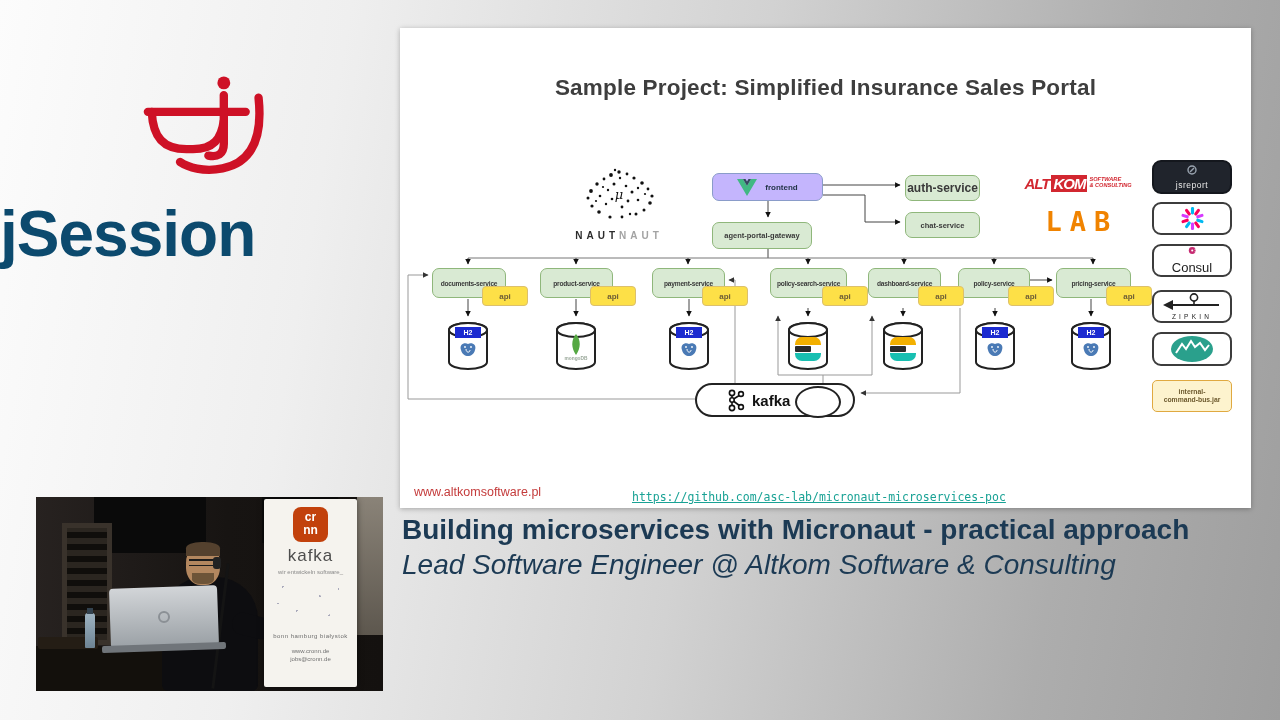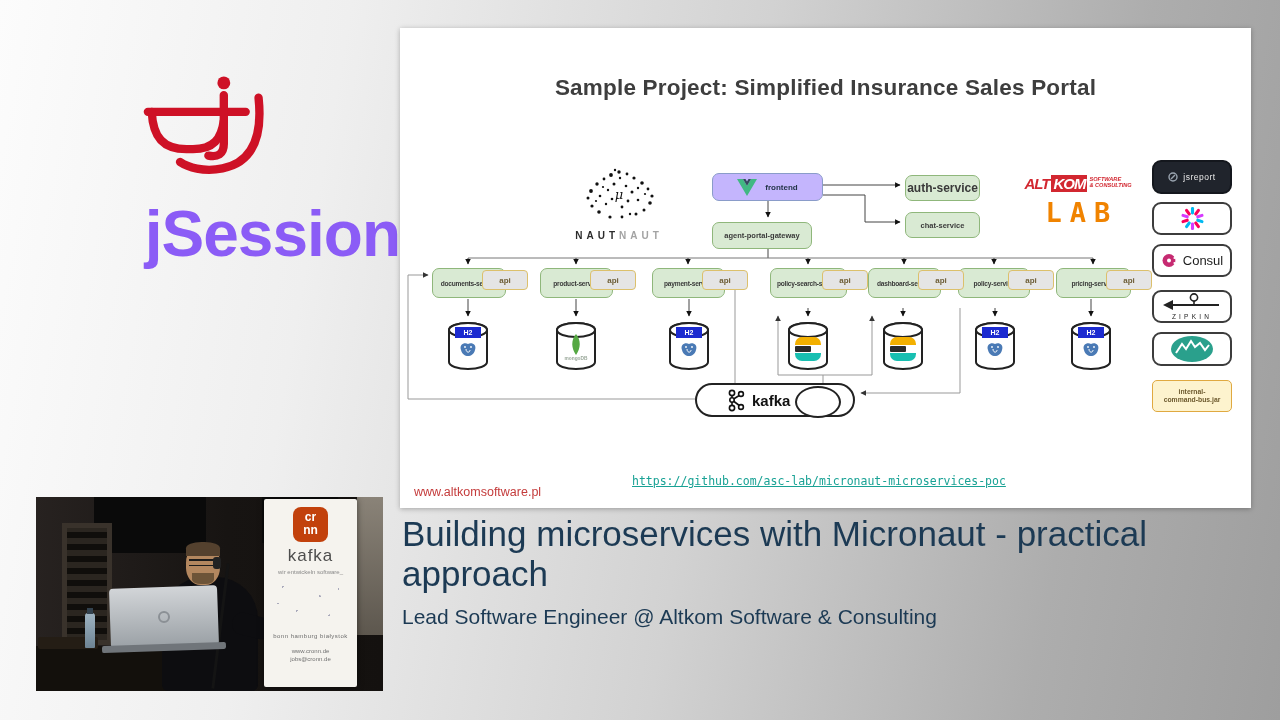--- a/index.html
+++ b/index.html
@@ -2,83 +2,83 @@
 <html><head>
 <meta charset="utf-8">
 <style>
   *{box-sizing:border-box}
   html,body{margin:0;padding:0}
   body{width:1280px;height:720px;overflow:hidden;position:relative;
        background:linear-gradient(100deg,#fcfcfc 0%,#efefef 25%,#d2d2d2 55%,#adadad 82%,#9e9e9e 100%);
        font-family:"Liberation Sans",sans-serif;}
 
   
-  .brand{position:absolute;left:0;top:0;width:400px;text-align:right;color:#8b5cf6}
+  .brand{position:absolute;left:0;top:0;width:400px;text-align:left;color:#0c4a6e}
   .cup{margin:50px auto 0;display:block}
   .brand-name{font-size:64px;font-weight:bold;letter-spacing:-1px;line-height:1;margin-top:0}
   .brand-ep{font-size:88px;font-weight:bold;margin-top:16px;line-height:1}
 
   
   .slide{position:absolute;left:400px;top:28px;width:851px;height:480px;background:#fff;box-shadow:0 1px 5px rgba(0,0,0,.28)}
   .slide-title{position:absolute;top:47px;left:0;width:100%;text-align:center;font-size:22.5px;font-weight:bold;color:#3e3e3e;letter-spacing:.2px}
   .wires{position:absolute;left:0;top:0;pointer-events:none}
 
   .bx{position:absolute;display:flex;align-items:center;justify-content:center;font-weight:bold;border-radius:7px;white-space:nowrap}
   .green{background:#d9ead3;border:1.5px solid #8fb77b;color:#3a3a3a}
   .blue{background:#c4b5fd;border:1.5px solid #8a9cc9;color:#243449}
 
   .svc{position:absolute;top:240px;height:30px;background:#d9ead3;border:1.5px solid #8fb77b;border-radius:7px;
        display:flex;align-items:center;justify-content:center;font-size:6.6px;font-weight:bold;color:#3a3a3a;
        letter-spacing:-.2px;white-space:nowrap}
-  .api{position:absolute;top:242px;width:46px;height:20px;background:#e5e5e5;border:1.5px solid #dcc06c;border-radius:4px;
+  .api{position:absolute;top:258px;width:46px;height:20px;background:#fde047;border:1.5px solid #dcc06c;border-radius:4px;
        display:flex;align-items:center;justify-content:center;font-size:8px;font-weight:bold;color:#6d5d36}
 
   .db{position:absolute;top:292px;width:46px;height:52px}
   .h2chip{position:absolute;top:7px;left:10px;width:26px;height:11px;background:#1c2bd0;color:#fff;font-size:7px;
           font-weight:bold;display:flex;align-items:center;justify-content:center}
   .pgel{position:absolute;top:21px;left:13px}
   .leaf{position:absolute;top:14px;left:17px}
   .mlabel{position:absolute;top:36px;left:0;width:100%;text-align:center;font-size:4.8px;color:#9aa89a;font-weight:bold}
   .esbars{position:absolute;top:17px;left:10px;width:26px}
   .es-y{height:8px;background:#f3b000;border-radius:7px 7px 0 0}
   .es-k{height:6px;width:16px;background:#2b2b2b;border-radius:1px;margin:1px 0}
   .es-t{height:8px;background:#18bfb1;border-radius:0 0 7px 7px}
 
   .kafka{position:absolute;left:295px;top:355px;width:160px;height:34px;border:2px solid #222;border-radius:17px;background:#fff;
          display:flex;align-items:center;gap:7px;padding-left:30px;font-size:15px;font-weight:bold;color:#111}
   .kafka::after{content:"";position:absolute;right:12px;top:1px;height:28px;width:42px;border:2px solid #222;border-radius:50%;background:#fff}
 
   .tool{position:absolute;left:752px;width:80px;height:33px;background:#fff;border:2px solid #3c3c3c;border-radius:9px;
         display:flex;align-items:center;justify-content:center;gap:5px;flex-direction:column}
-  .tool.row{flex-direction:row}
+  .tool.row{flex-direction:column}
   .tool.dark{background:#20242c;border-color:#14171d}
   .jsr-txt{color:#e8e8e8;font-size:8.5px;letter-spacing:.5px}
   .consul-txt{font-size:13px;font-weight:normal;color:#1d1d1d}
   .zipkin-txt{font-size:6.5px;letter-spacing:3.2px;color:#222;margin-top:-2px}
   .tool.jar{background:#fdf3ce;border:1.5px solid #e0a940;border-radius:5px;font-size:6.8px;font-weight:bold;color:#6d5a2e;line-height:1.25;gap:0}
 
   .micronaut{position:absolute;left:160px;top:138px;width:118px;text-align:center}
   .mn-label{font-size:10px;font-weight:bold;letter-spacing:4px;color:#2c2c2c;margin-top:2px}
   .mn-label .lt{color:#a3a3a3}
 
   .altkom{position:absolute;left:618px;top:147px;width:120px;text-align:center}
   .ak-row{display:flex;align-items:flex-start;justify-content:center;gap:2px;font-style:italic;font-weight:bold}
   .ak-alt{color:#d22730;font-size:15px;letter-spacing:-1px}
   .ak-kom{background:#d22730;color:#fff;font-size:15px;padding:0 2px;letter-spacing:-1px}
   .ak-sub{display:flex;flex-direction:column;align-items:flex-start;font-size:5.6px;color:#d22730;line-height:1.15;margin-top:1px;font-style:italic;font-weight:bold}
-  .ak-lab{margin-top:5px;color:#f08300;font-weight:800;font-size:27px;letter-spacing:8px;text-indent:8px;font-family:"DejaVu Sans Mono",monospace}
+  .ak-lab{margin-top:14px;color:#f08300;font-weight:800;font-size:27px;letter-spacing:8px;text-indent:8px;font-family:"DejaVu Sans Mono",monospace}
 
   .f-site{position:absolute;left:14px;bottom:9px;color:#c43b3b;font-size:12.5px}
-  .f-repo{position:absolute;left:232px;bottom:20px;color:#19a295;font-family:"DejaVu Sans Mono",monospace;font-size:11.5px;text-decoration:underline}
+  .f-repo{position:absolute;left:232px;bottom:4px;color:#19a295;font-family:"DejaVu Sans Mono",monospace;font-size:11.5px;text-decoration:underline}
 
   
   .caption{position:absolute;left:402px;top:514px;width:830px;color:#1c3a54}
-  .cap-title{font-size:35px;font-weight:normal;line-height:1.15}
+  .cap-title{font-size:28px;font-weight:bold;line-height:1.15}
   .cap-sp{font-size:21px;font-style:italic;margin-top:6px}
-  .cap-role{font-size:21px;margin-top:10px}
+  .cap-role{font-size:28px;font-style:italic;margin-top:3px}
 
   
   .photo{position:absolute;left:36px;top:497px;width:347px;height:194px;background:linear-gradient(90deg,#272220 0%,#171412 55%,#14110f 100%);overflow:hidden}
   .ph-speaker-tl{position:absolute;left:58px;top:0;width:112px;height:56px;background:#0a0a0a}
   .ph-speaker-tr{position:absolute;left:226px;top:0;width:76px;height:46px;background:#0b0b0b}
   .ph-vent{position:absolute;left:26px;top:26px;width:50px;height:122px;border:5px solid #39322b;background:repeating-linear-gradient(0deg,#2b2620 0 6px,#100e0b 6px 12px)}
   .ph-sign{position:absolute;left:96px;top:96px;width:10px;height:15px;background:#a22b22}
   .ph-table{position:absolute;left:0;top:149px;width:168px;height:45px;background:#13100c}
   .ph-gear{position:absolute;left:2px;top:140px;width:60px;height:12px;background:#241d15;border-radius:2px}
   .ph-bottle{position:absolute;left:49px;top:116px;width:10px;height:35px;background:linear-gradient(#9fb4c2,#6e8494);border-radius:3px 3px 1px 1px}

